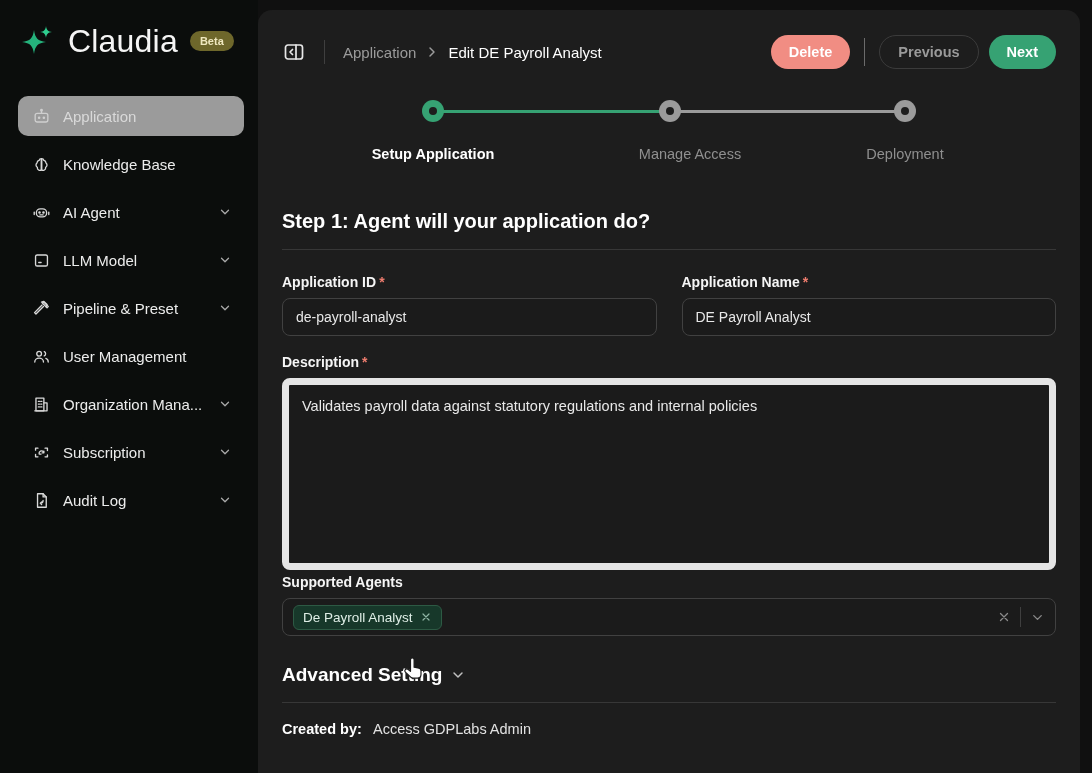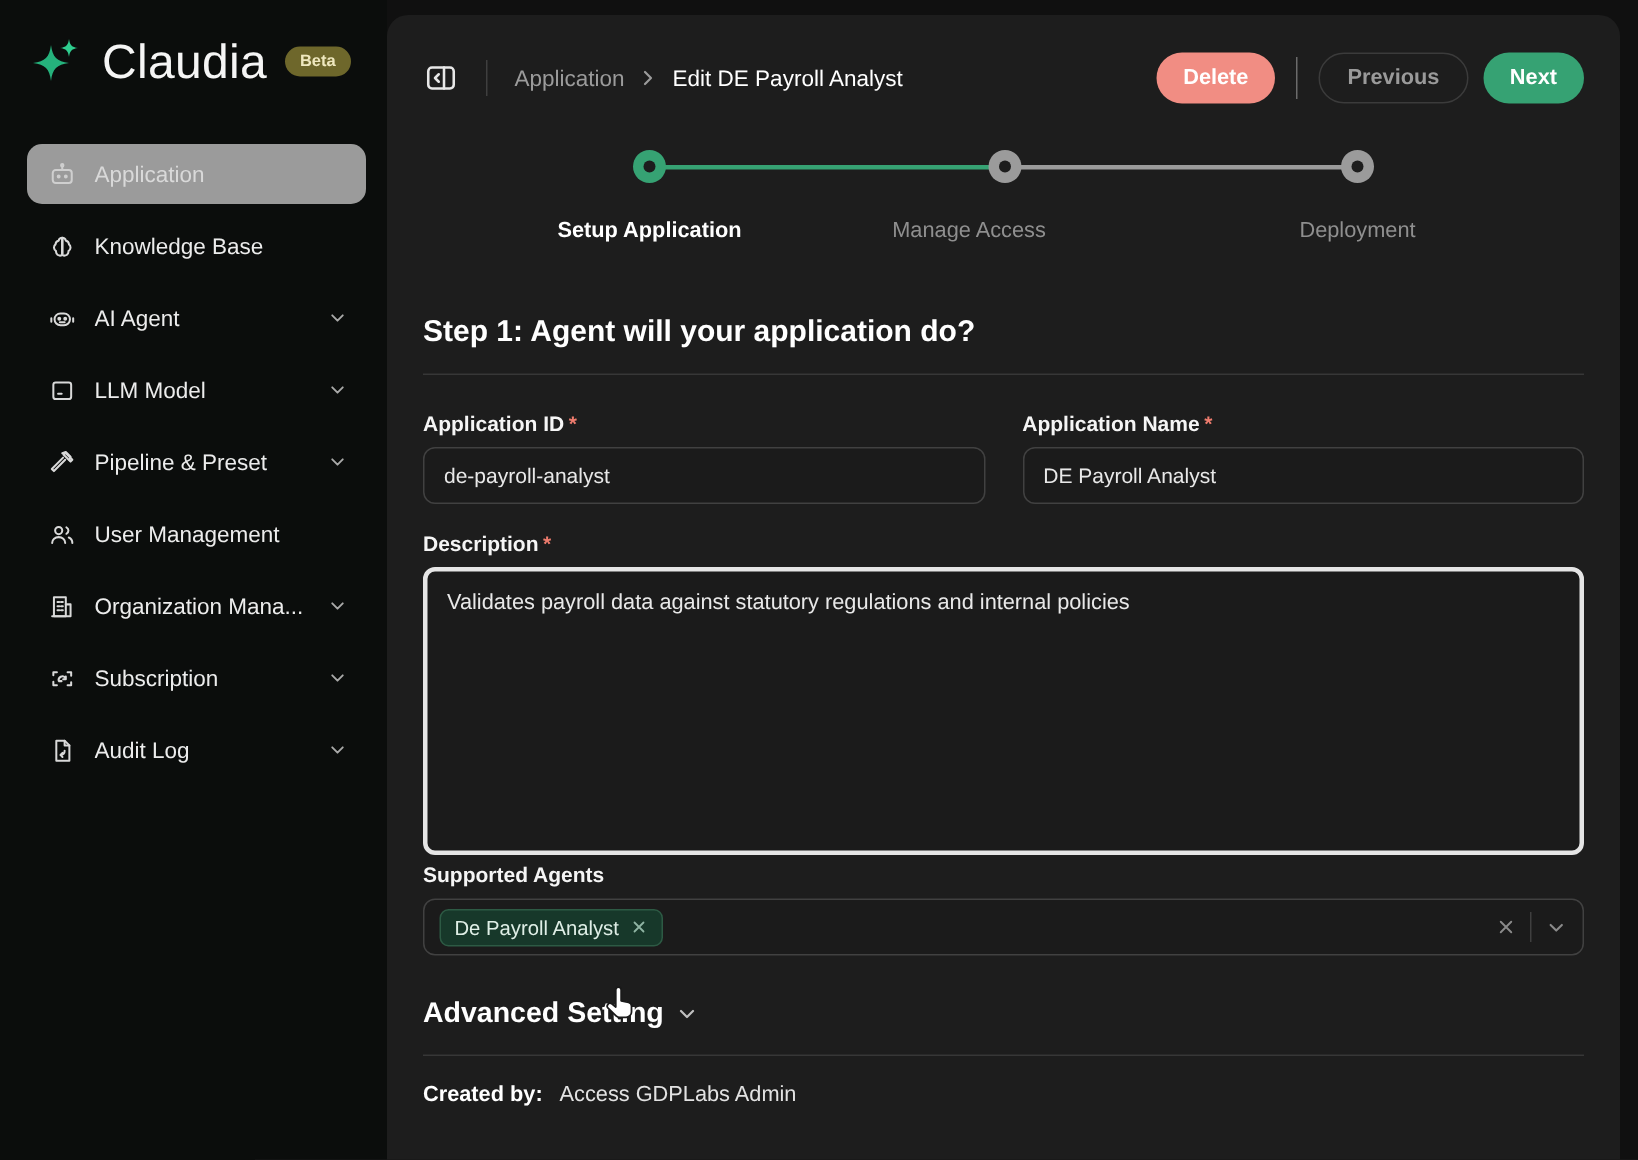--- a/index.html
+++ b/index.html
@@ -82,21 +82,21 @@
   .field-grid { display:grid; grid-template-columns:1fr 1fr; column-gap:25px; }
   .field-label { font-size:14px; font-weight:700; color:#f5f5f5; margin-bottom:8px; display:block; }
   .req { color:#ee7c6e; margin-left:3px; }
   .text-input {
     width:100%; height:38px; background:#1b1b1b; border:1px solid #414141;
     border-radius:8px; color:#e8e8e8; font-size:14px; font-family:inherit;
     padding:0 13px; outline:none;
   }
   .field-block { margin-top:18px; }
   .textarea-input {
-    width:100%; height:192px; background:#1b1b1b; border:3px solid #e5e5e5;
+    width:100%; height:192px; background:#1b1b1b; border:7px solid #e5e5e5;
     border-radius:8px; color:#e8e8e8; font-size:14.5px; font-family:inherit;
     padding:11px 13px; outline:none; resize:none; line-height:1.4;
   }
   .agents-block { position:relative; }
   .select-box {
     width:100%; height:38px; background:#1b1b1b; border:1px solid #414141;
     border-radius:8px; display:flex; align-items:center; padding:0 10px; cursor:pointer;
   }
   .chip {
     display:flex; align-items:center; gap:7px;
@@ -296,21 +296,21 @@
       </div>
     </div>
 
     <div class="stepper">
       <span class="step-line done" style="left:151px; width:237px;"></span>
       <span class="step-line todo" style="left:388px; width:235px;"></span>
       <span class="step-dot active" style="left:151px;"></span>
       <span class="step-dot upcoming" style="left:388px;"></span>
       <span class="step-dot upcoming" style="left:623px;"></span>
       <span class="step-label active" style="left:151px;">Setup Application</span>
-      <span class="step-label upcoming" style="left:364px;">Manage Access</span>
+      <span class="step-label upcoming" style="left:408px;">Manage Access</span>
       <span class="step-label upcoming" style="left:623px;">Deployment</span>
     </div>
 
     <h1 class="form-heading">Step 1: Agent will your application do?</h1>
     <hr class="heading-divider">
 
     <div class="field-grid">
       <div>
         <label class="field-label">
           <span>Application ID</span><span class="req">*</span>

